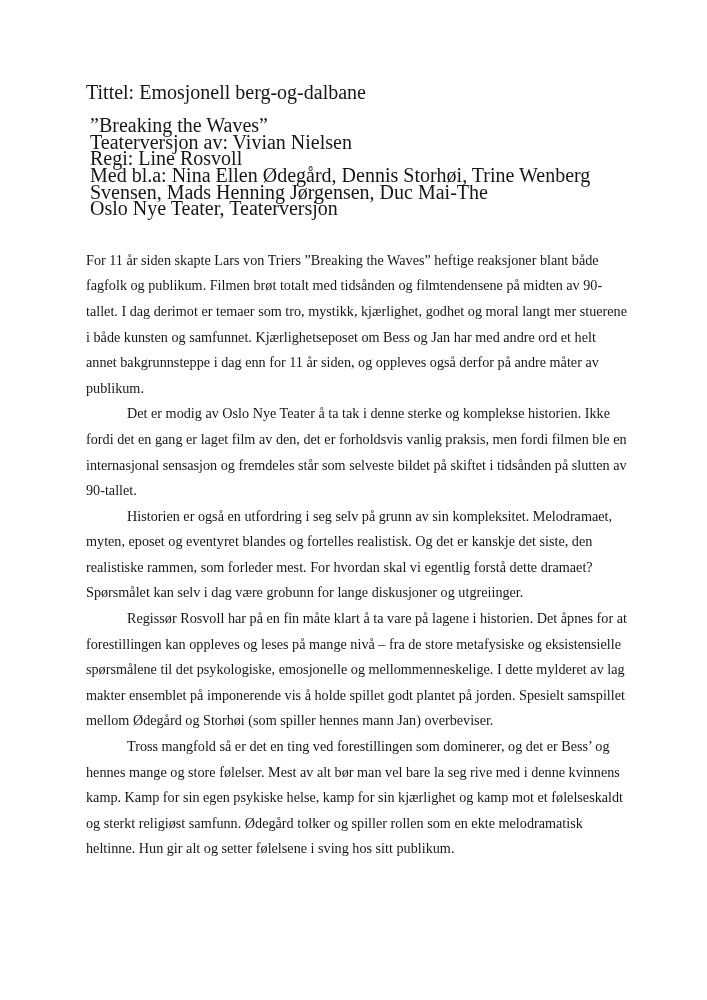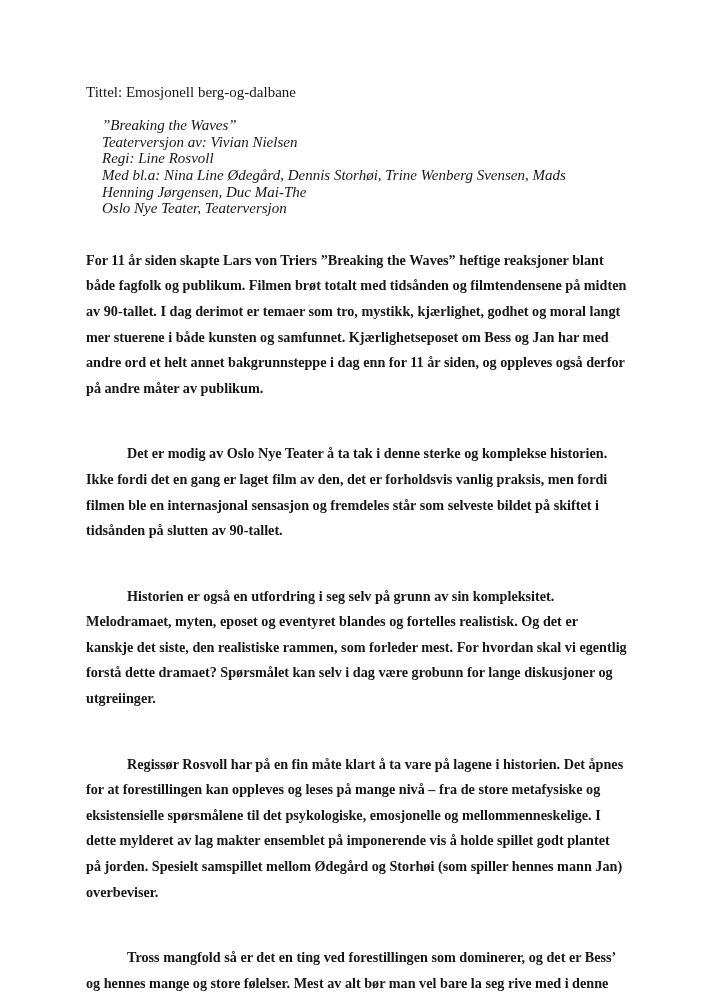--- a/index.html
+++ b/index.html
@@ -13,62 +13,59 @@
     width: 707px;
     height: 1000px;
     box-sizing: border-box;
     background: #ffffff;
     padding: 84px 80px 0 86px;
     font-family: "Liberation Serif", "DejaVu Serif", serif;
     color: #161616;
     overflow: hidden;
   }
   .doc-header {
-    font-size: 15px;
+    font-size: 20px;
     line-height: 16.6px;
   }
   .doc-title,
   .doc-ingress {
     margin: 0 0 16.6px 0;
   }
   .doc-credits {
-    margin: 16px;
-    font-style: italic;
+    margin: 4px;
   }
   .credit-line {
     margin: 0;
   }
   .doc-body {
     margin-top: 31px;
     font-size: 14.2px;
     line-height: 25.6px;
   }
   .doc-body p {
     margin: 0;
-    font-weight: bold;
   }
   .doc-body p.indented {
     text-indent: 41px;
-    margin-top: 40px;
   }
 </style>
 </head>
 <body>
 
 <div class="page">
 
   <div class="doc-header">
     <p class="doc-title">Tittel: Emosjonell berg-og-dalbane</p>
 
 
     <div class="doc-credits">
       <p class="credit-line">”Breaking the Waves”</p>
       <p class="credit-line">Teaterversjon av: Vivian Nielsen</p>
       <p class="credit-line">Regi: Line Rosvoll</p>
-      <p class="credit-line">Med bl.a: Nina Line Ødegård, Dennis Storhøi, Trine Wenberg Svensen, Mads Henning Jørgensen, Duc Mai-The</p>
+      <p class="credit-line">Med bl.a: Nina Ellen Ødegård, Dennis Storhøi, Trine Wenberg Svensen, Mads Henning Jørgensen, Duc Mai-The</p>
       <p class="credit-line">Oslo Nye Teater, Teaterversjon</p>
     </div>
   </div>
 
   <div class="doc-body">
     <p>For 11 år siden skapte Lars von Triers ”Breaking the Waves” heftige reaksjoner blant både fagfolk og publikum. Filmen brøt totalt med tidsånden og filmtendensene på midten av 90-tallet. I dag derimot er temaer som tro, mystikk, kjærlighet, godhet og moral langt mer stuerene i både kunsten og samfunnet. Kjærlighetseposet om Bess og Jan har med andre ord et helt annet bakgrunnsteppe i dag enn for 11 år siden, og oppleves også derfor på andre måter av publikum.</p>
     <p class="indented">Det er modig av Oslo Nye Teater å ta tak i denne sterke og komplekse historien. Ikke fordi det en gang er laget film av den, det er forholdsvis vanlig praksis, men fordi filmen ble en internasjonal sensasjon og fremdeles står som selveste bildet på skiftet i tidsånden på slutten av 90-tallet.</p>
     <p class="indented">Historien er også en utfordring i seg selv på grunn av sin kompleksitet. Melodramaet, myten, eposet og eventyret blandes og fortelles realistisk. Og det er kanskje det siste, den realistiske rammen, som forleder mest. For hvordan skal vi egentlig forstå dette dramaet? Spørsmålet kan selv i dag være grobunn for lange diskusjoner og utgreiinger.</p>
     <p class="indented">Regissør Rosvoll har på en fin måte klart å ta vare på lagene i historien. Det åpnes for at forestillingen kan oppleves og leses på mange nivå – fra de store metafysiske og eksistensielle spørsmålene til det psykologiske, emosjonelle og mellommenneskelige. I dette mylderet av lag makter ensemblet på imponerende vis å holde spillet godt plantet på jorden. Spesielt samspillet mellom Ødegård og Storhøi (som spiller hennes mann Jan) overbeviser.</p>
     <p class="indented">Tross mangfold så er det en ting ved forestillingen som dominerer, og det er Bess’ og hennes mange og store følelser. Mest av alt bør man vel bare la seg rive med i denne kvinnens kamp. Kamp for sin egen psykiske helse, kamp for sin kjærlighet og kamp mot et følelseskaldt og sterkt religiøst samfunn. Ødegård tolker og spiller rollen som en ekte melodramatisk heltinne. Hun gir alt og setter følelsene i sving hos sitt publikum.</p>

